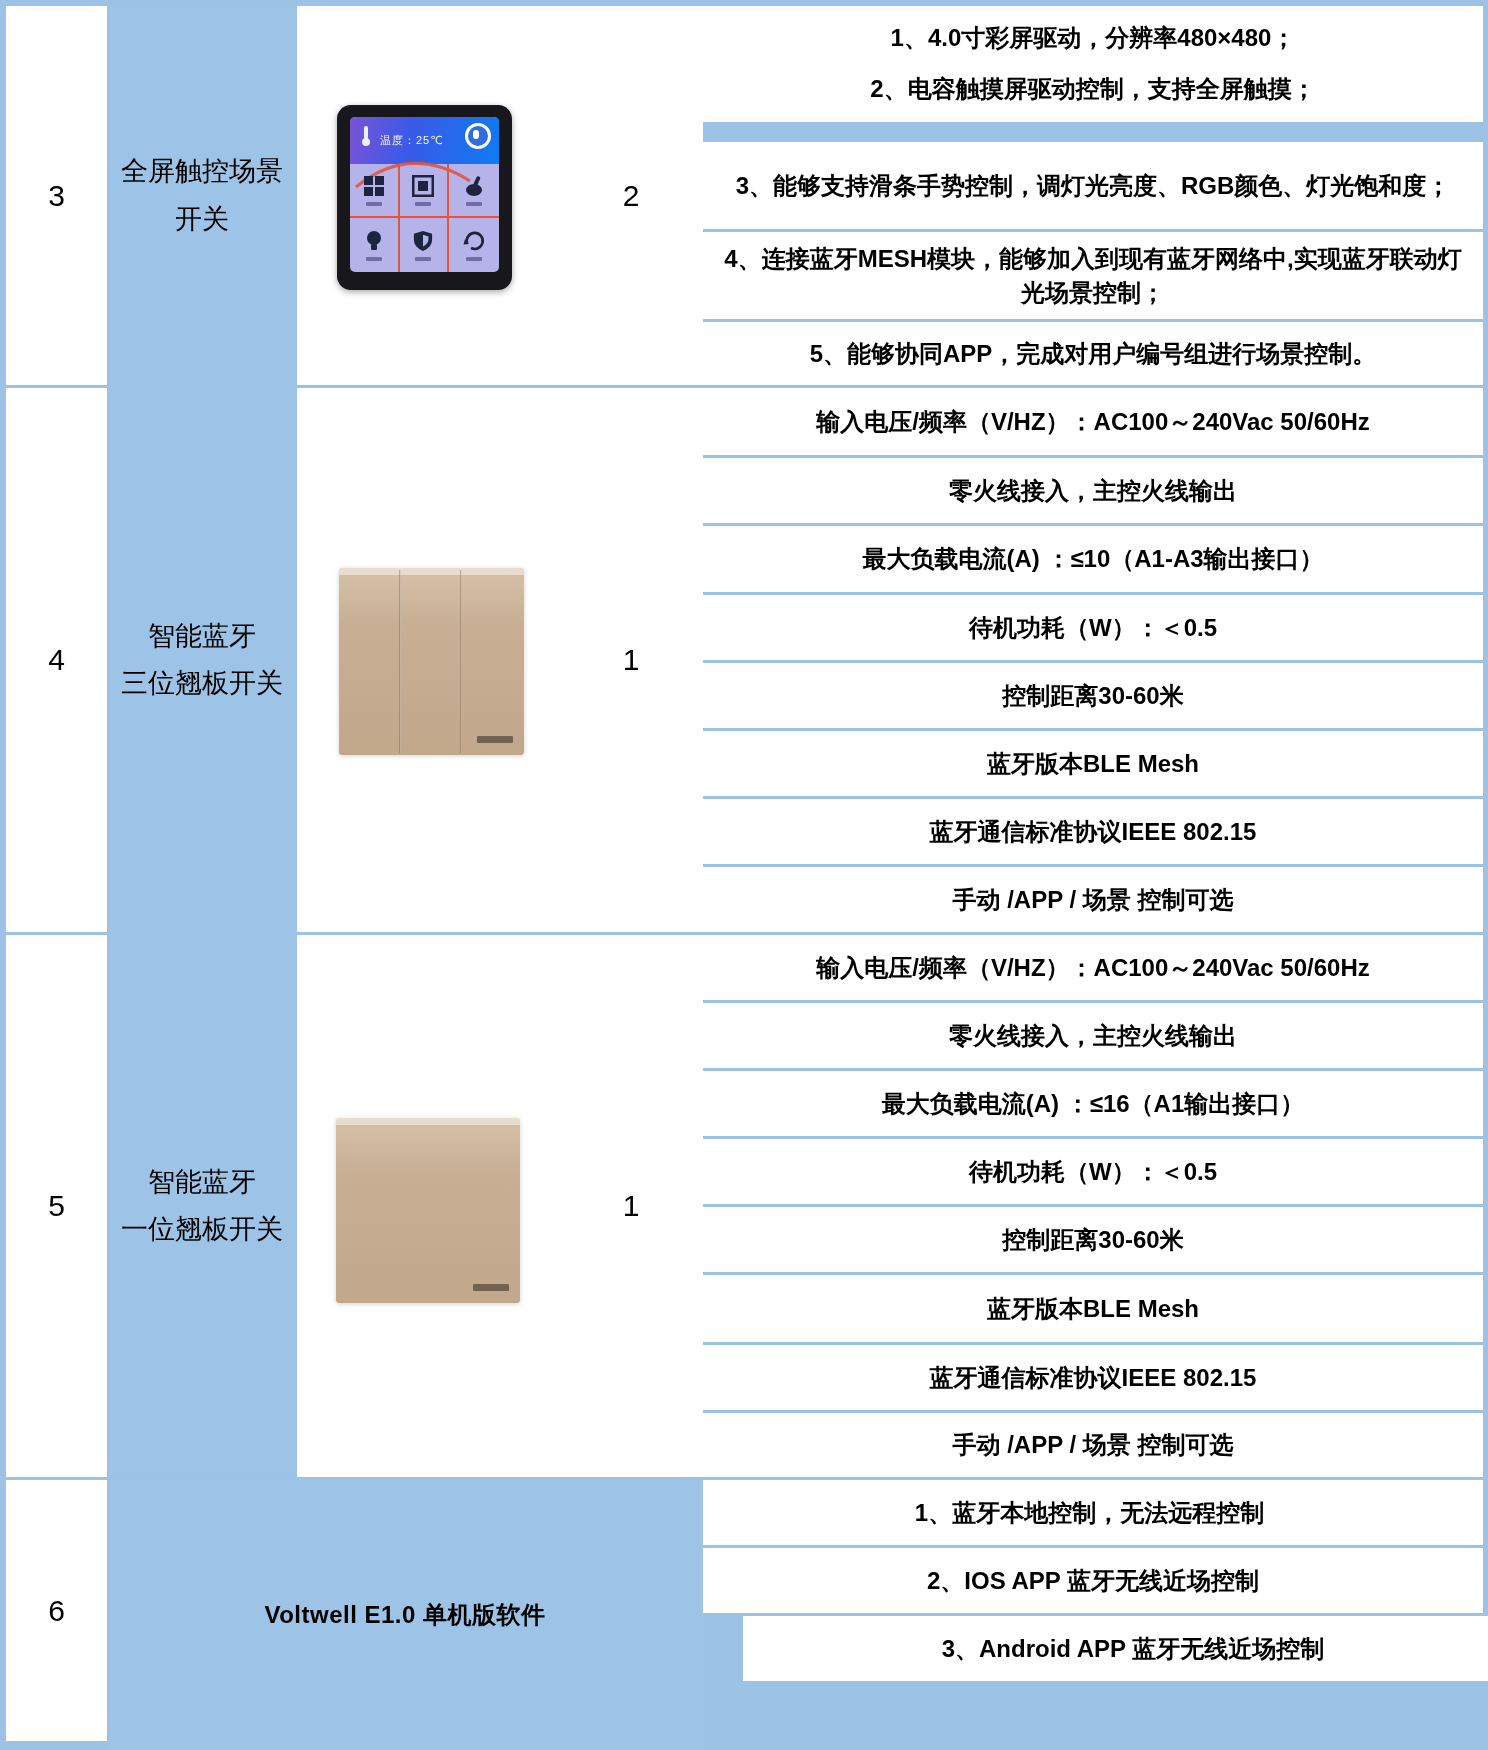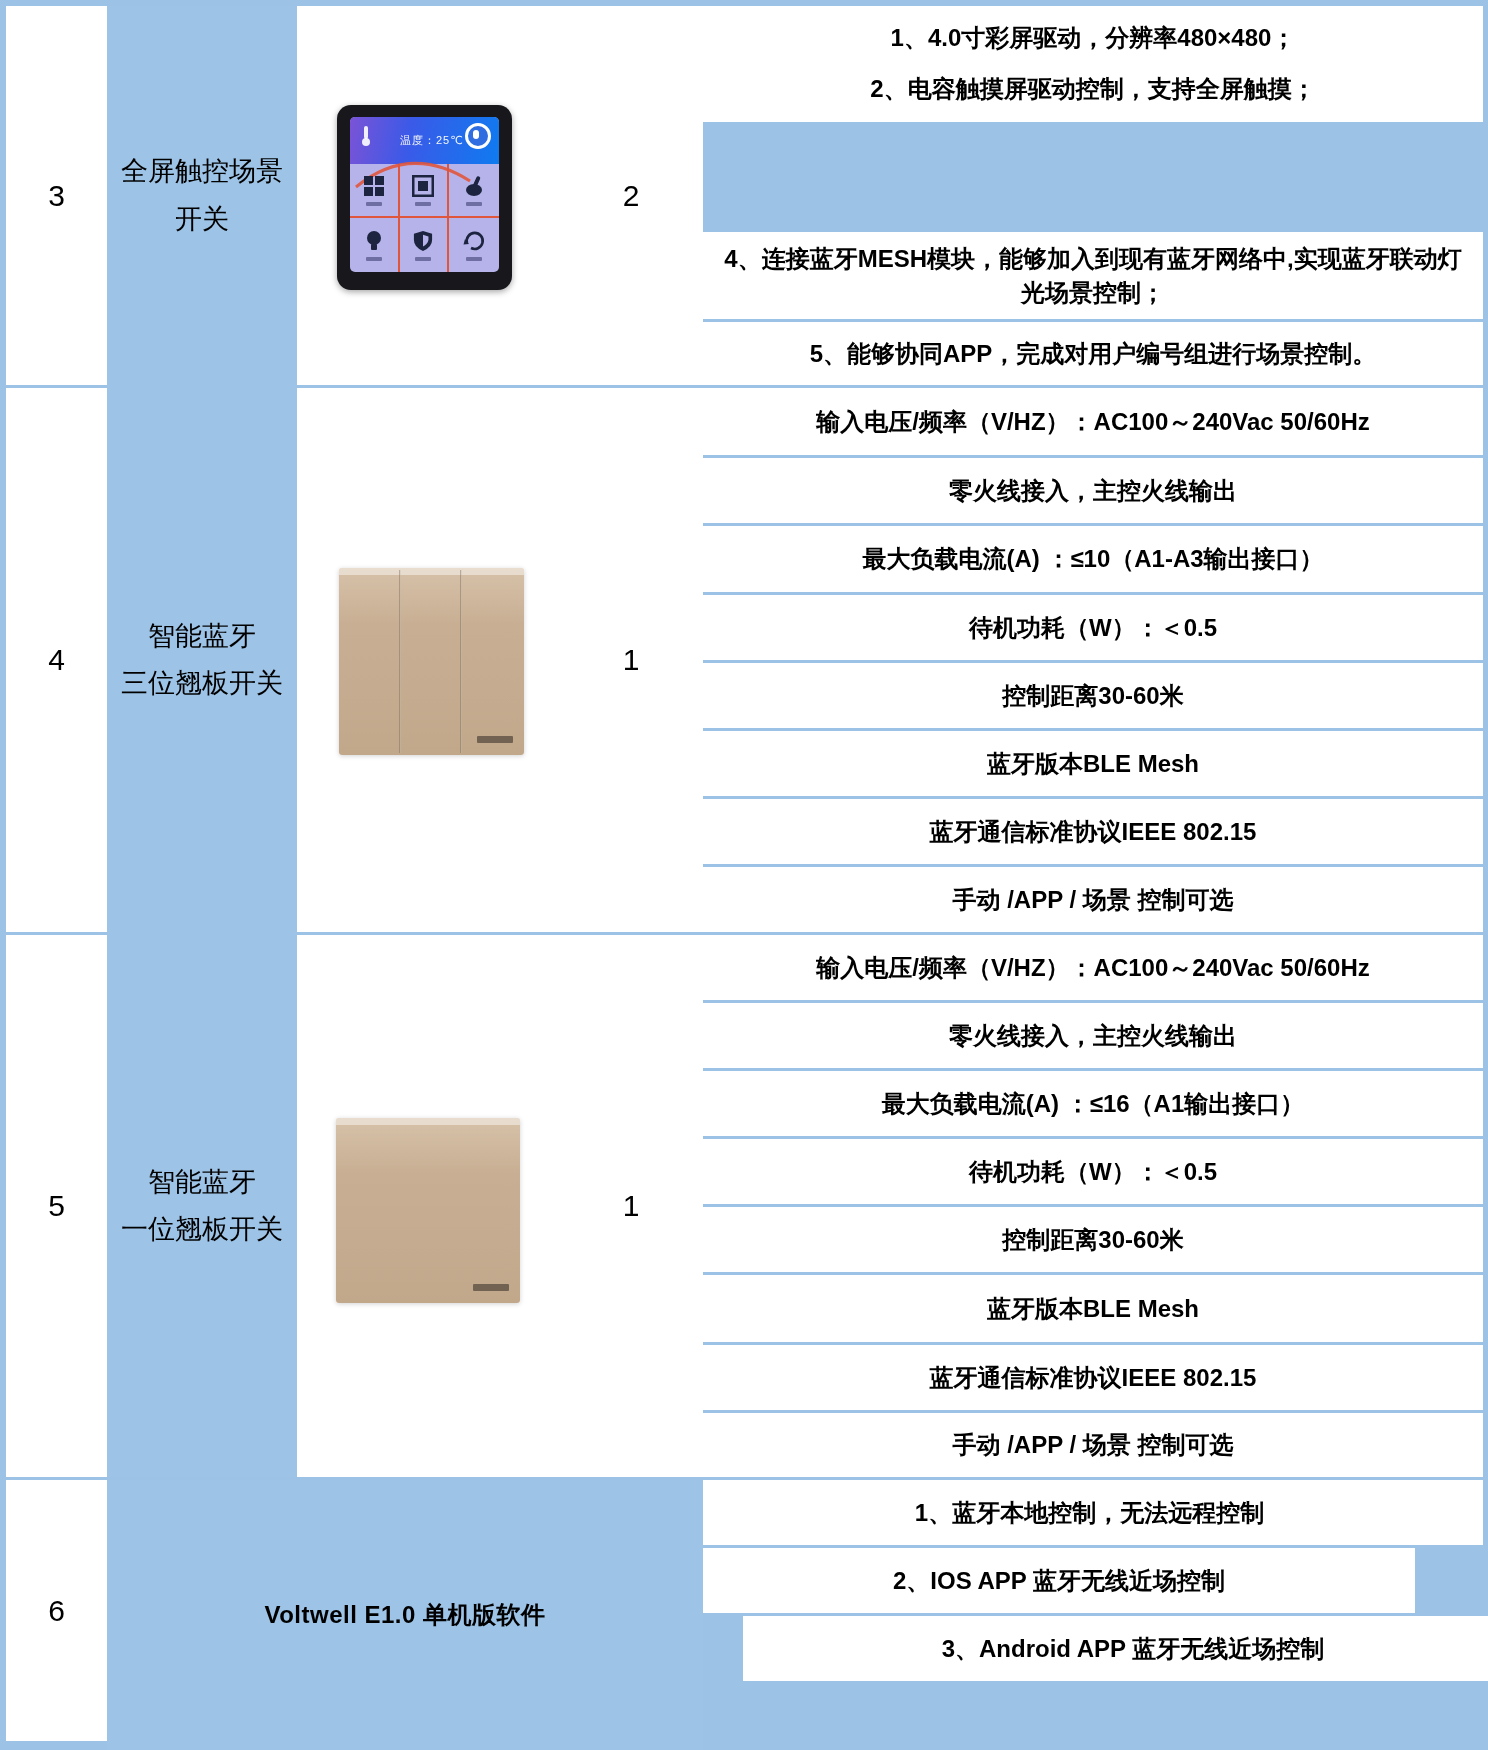--- a/index.html
+++ b/index.html
@@ -19,21 +19,21 @@
   .name-block{position:absolute;left:0;width:190px;display:flex;align-items:center;justify-content:center;text-align:center;
     font-size:27px;line-height:1.75;white-space:pre-line;}
   .speccell{font-size:24px;line-height:1.4;font-weight:600;padding:2px 18px;}
   .sw-title{font-size:24px;font-weight:600;letter-spacing:.5px;}
 
   
   .panel{position:absolute;left:40px;top:99px;width:175px;height:185px;background:#17171c;border-radius:14px;
     box-shadow:0 2px 6px rgba(0,0,0,.35);}
   .p-screen{position:absolute;left:13px;right:13px;top:12px;bottom:18px;border-radius:5px;overflow:hidden;background:#b6b3ea;}
   .p-top{position:absolute;left:0;right:0;top:0;height:47px;
-    background:linear-gradient(100deg,#7a53d6 0%,#3a5ae8 40%,#0f7bf0 100%);display:flex;align-items:center;padding-left:20px;}
+    background:linear-gradient(100deg,#7a53d6 0%,#3a5ae8 40%,#0f7bf0 100%);display:flex;align-items:center;}
   .p-temp{color:#fff;font-size:11px;letter-spacing:1px;margin-left:30px;opacity:.95;}
   .p-therm{position:absolute;left:10px;top:8px;}
   .p-ring{position:absolute;right:8px;top:6px;width:20px;height:20px;border:3px solid #fff;border-radius:50%;background:#2f6de0;}
   .p-ring:after{content:"";position:absolute;left:5px;top:4px;width:6px;height:9px;background:#fff;border-radius:3px;}
   .p-tiles{position:absolute;left:0;right:0;top:47px;bottom:0;display:grid;grid-template-columns:1fr 1fr 1fr;grid-template-rows:1fr 1fr;}
   .tile{position:relative;border-right:2px solid #e0563c;border-bottom:2px solid #e0563c;
     display:flex;flex-direction:column;align-items:center;justify-content:center;gap:5px;}
   .tile:nth-child(3n){border-right:none;}
   .tile:nth-child(n+4){border-bottom:none;}
   .tile svg{display:block;}
@@ -168,20 +168,23 @@
   <div class="cell blue sw-title" style="left:107px;top:1480px;width:596px;height:270px;">
     <span>Voltwell  E1.0 单机版软件</span>
   </div>
 
   <div class="cell white speccell" style="left:703px;top:6px;width:780px;height:64px;">
       <span>1、4.0寸彩屏驱动，分辨率480×480；</span>
     </div>
   <div class="cell white speccell" style="left:703px;top:56px;width:780px;height:66px;">
       <span>2、电容触摸屏驱动控制，支持全屏触摸；</span>
     </div>
+  <div class="cell white speccell" style="left:703px;top:142px;width:780px;height:87px;">
+      <span>3、能够支持滑条手势控制，调灯光亮度、RGB颜色、灯光饱和度；</span>
+    </div>
   <div class="cell white speccell" style="left:703px;top:232px;width:780px;height:87px;">
       <span>4、连接蓝牙MESH模块，能够加入到现有蓝牙网络中,实现蓝牙联动灯光场景控制；</span>
     </div>
   <div class="cell white speccell" style="left:703px;top:322px;width:780px;height:63px;">
       <span>5、能够协同APP，完成对用户编号组进行场景控制。</span>
     </div>
 
   <div class="cell white speccell" style="left:703px;top:388px;width:780px;height:67px;">
       <span>输入电压/频率（V/HZ）：AC100～240Vac 50/60Hz</span>
     </div>
@@ -228,20 +231,20 @@
   <div class="cell white speccell" style="left:703px;top:1345px;width:780px;height:65px;">
       <span>蓝牙通信标准协议IEEE 802.15</span>
     </div>
   <div class="cell white speccell" style="left:703px;top:1413px;width:780px;height:64px;">
       <span>手动 /APP / 场景 控制可选</span>
     </div>
 
   <div class="cell white speccell" style="left:703px;top:1480px;width:780px;height:65px;padding-left:11px;">
       <span>1、蓝牙本地控制，无法远程控制</span>
     </div>
-  <div class="cell white speccell" style="left:703px;top:1548px;width:712px;height:65px;">
+  <div class="cell white speccell" style="left:703px;top:1548px;width:780px;height:65px;">
       <span>2、IOS  APP 蓝牙无线近场控制</span>
     </div>
   <div class="cell white speccell" style="left:743px;top:1616px;width:780px;height:65px;">
       <span>3、Android APP 蓝牙无线近场控制</span>
     </div>
 
 </div>
 
 </body></html>

